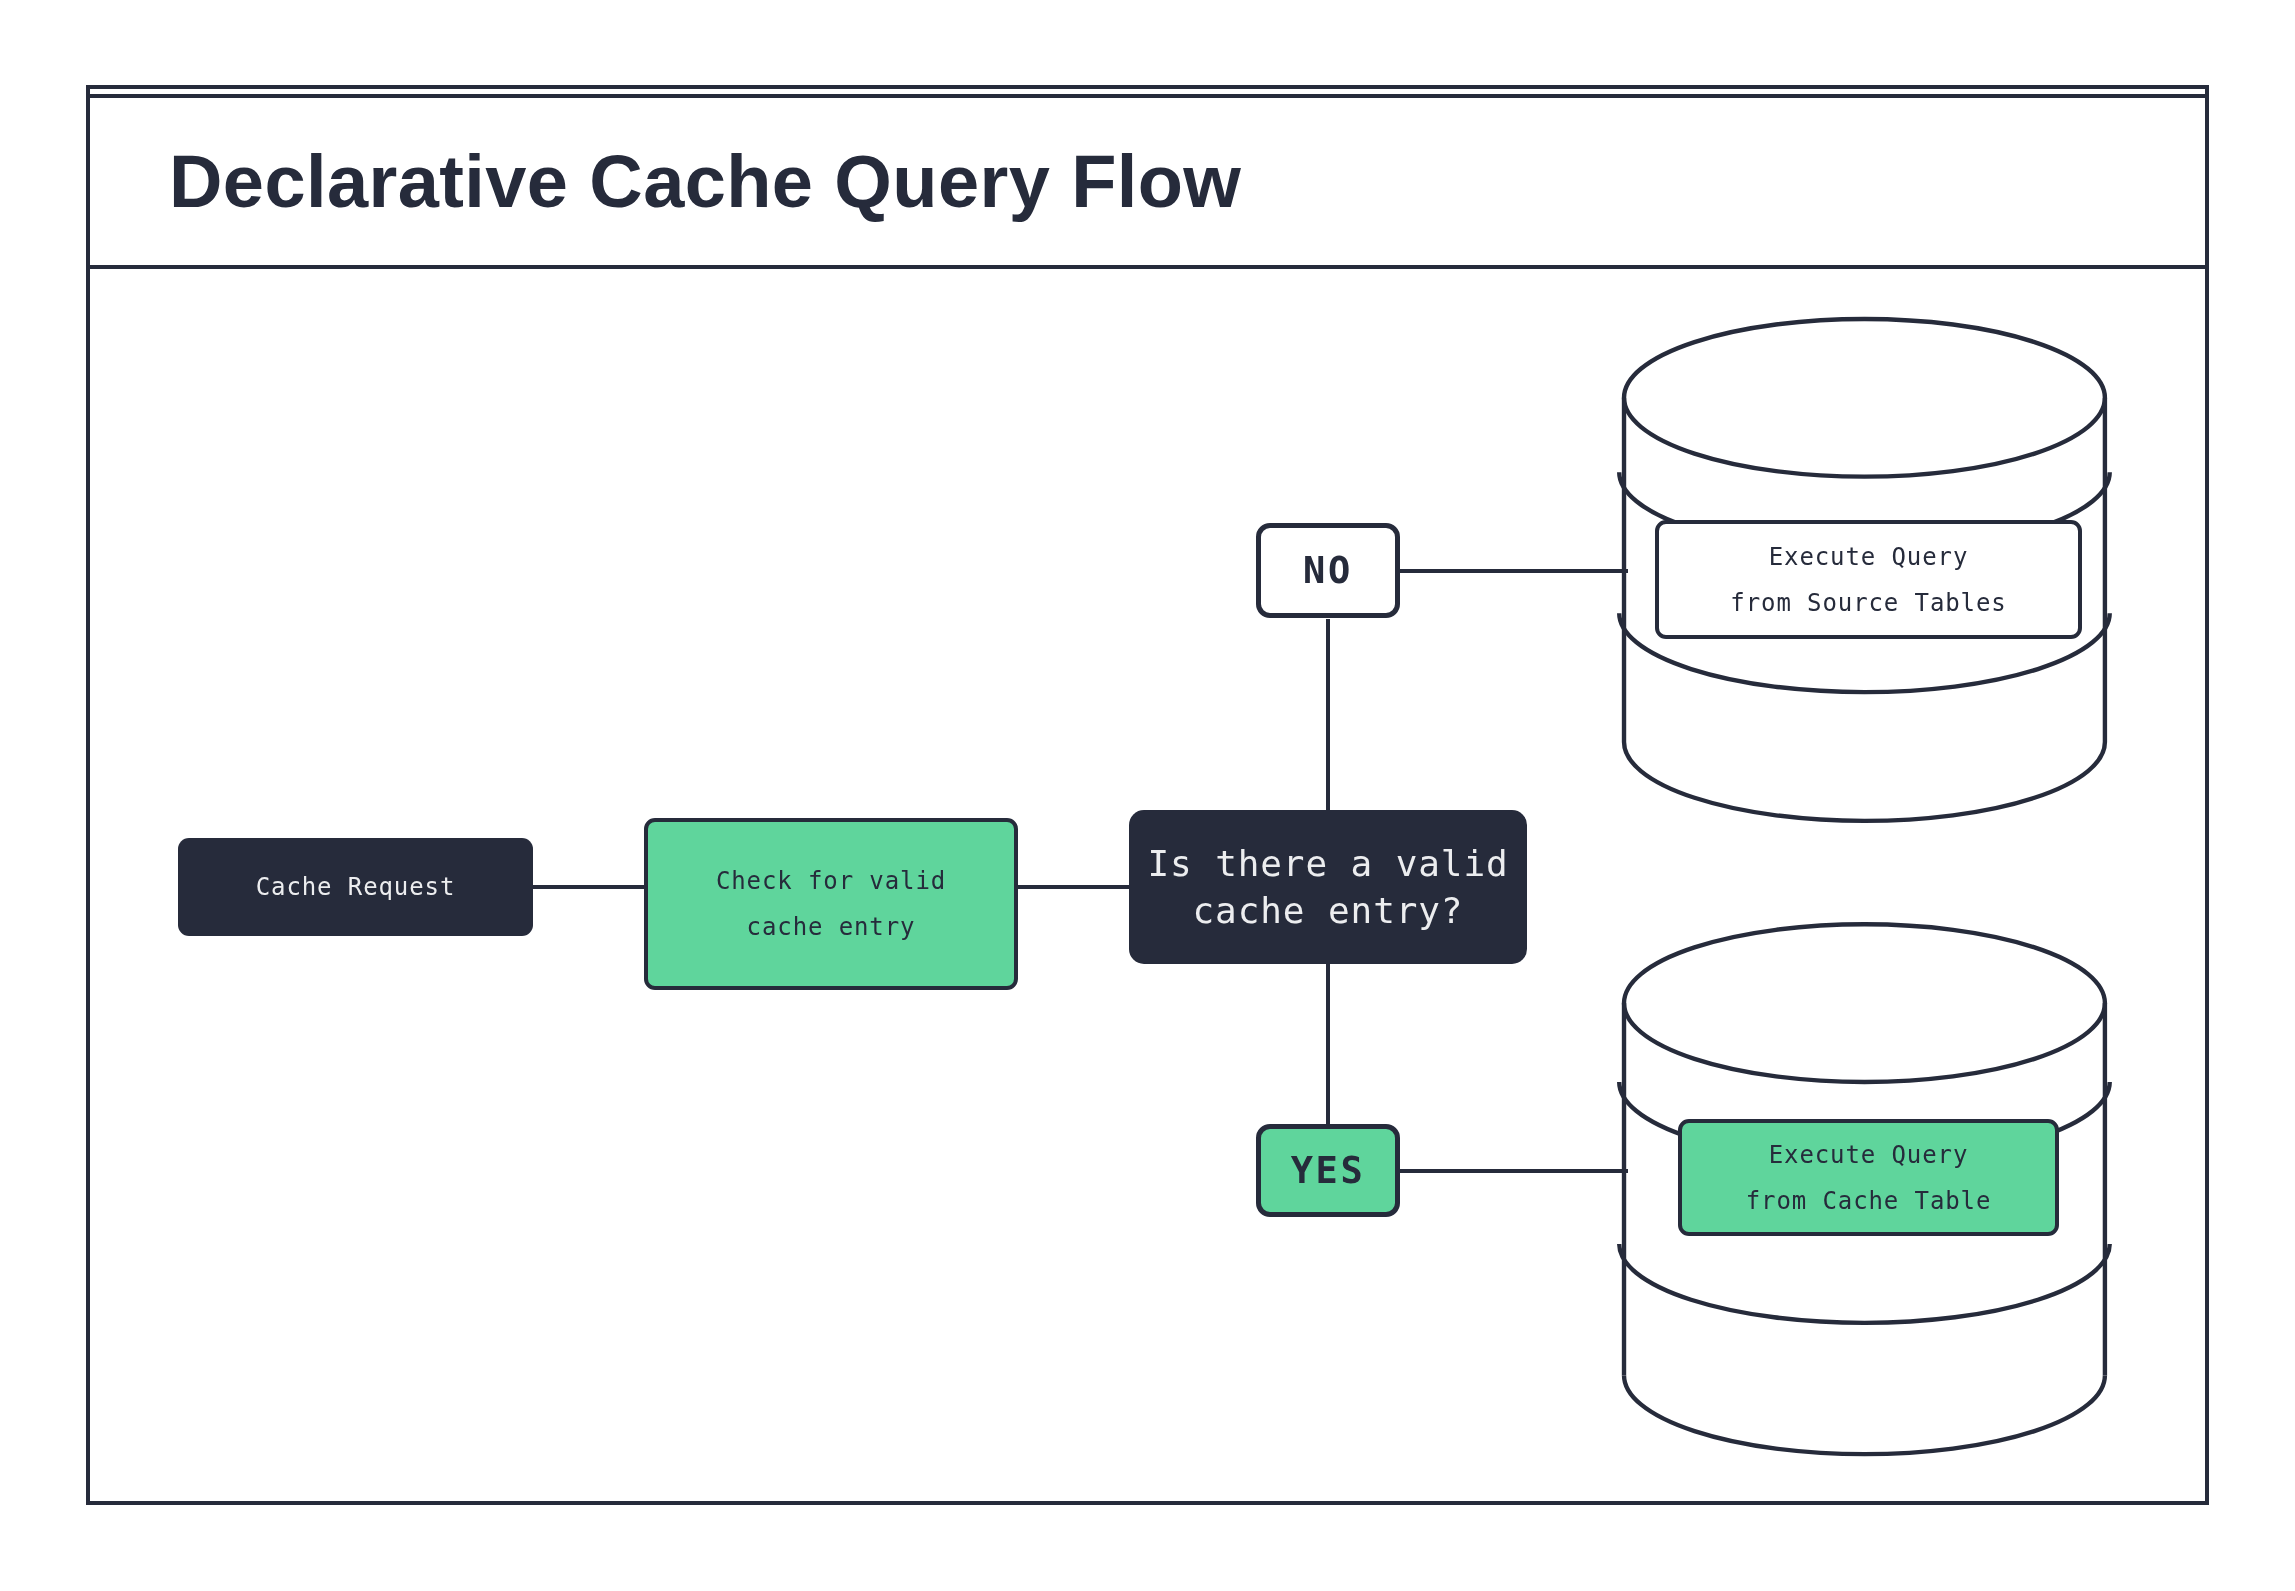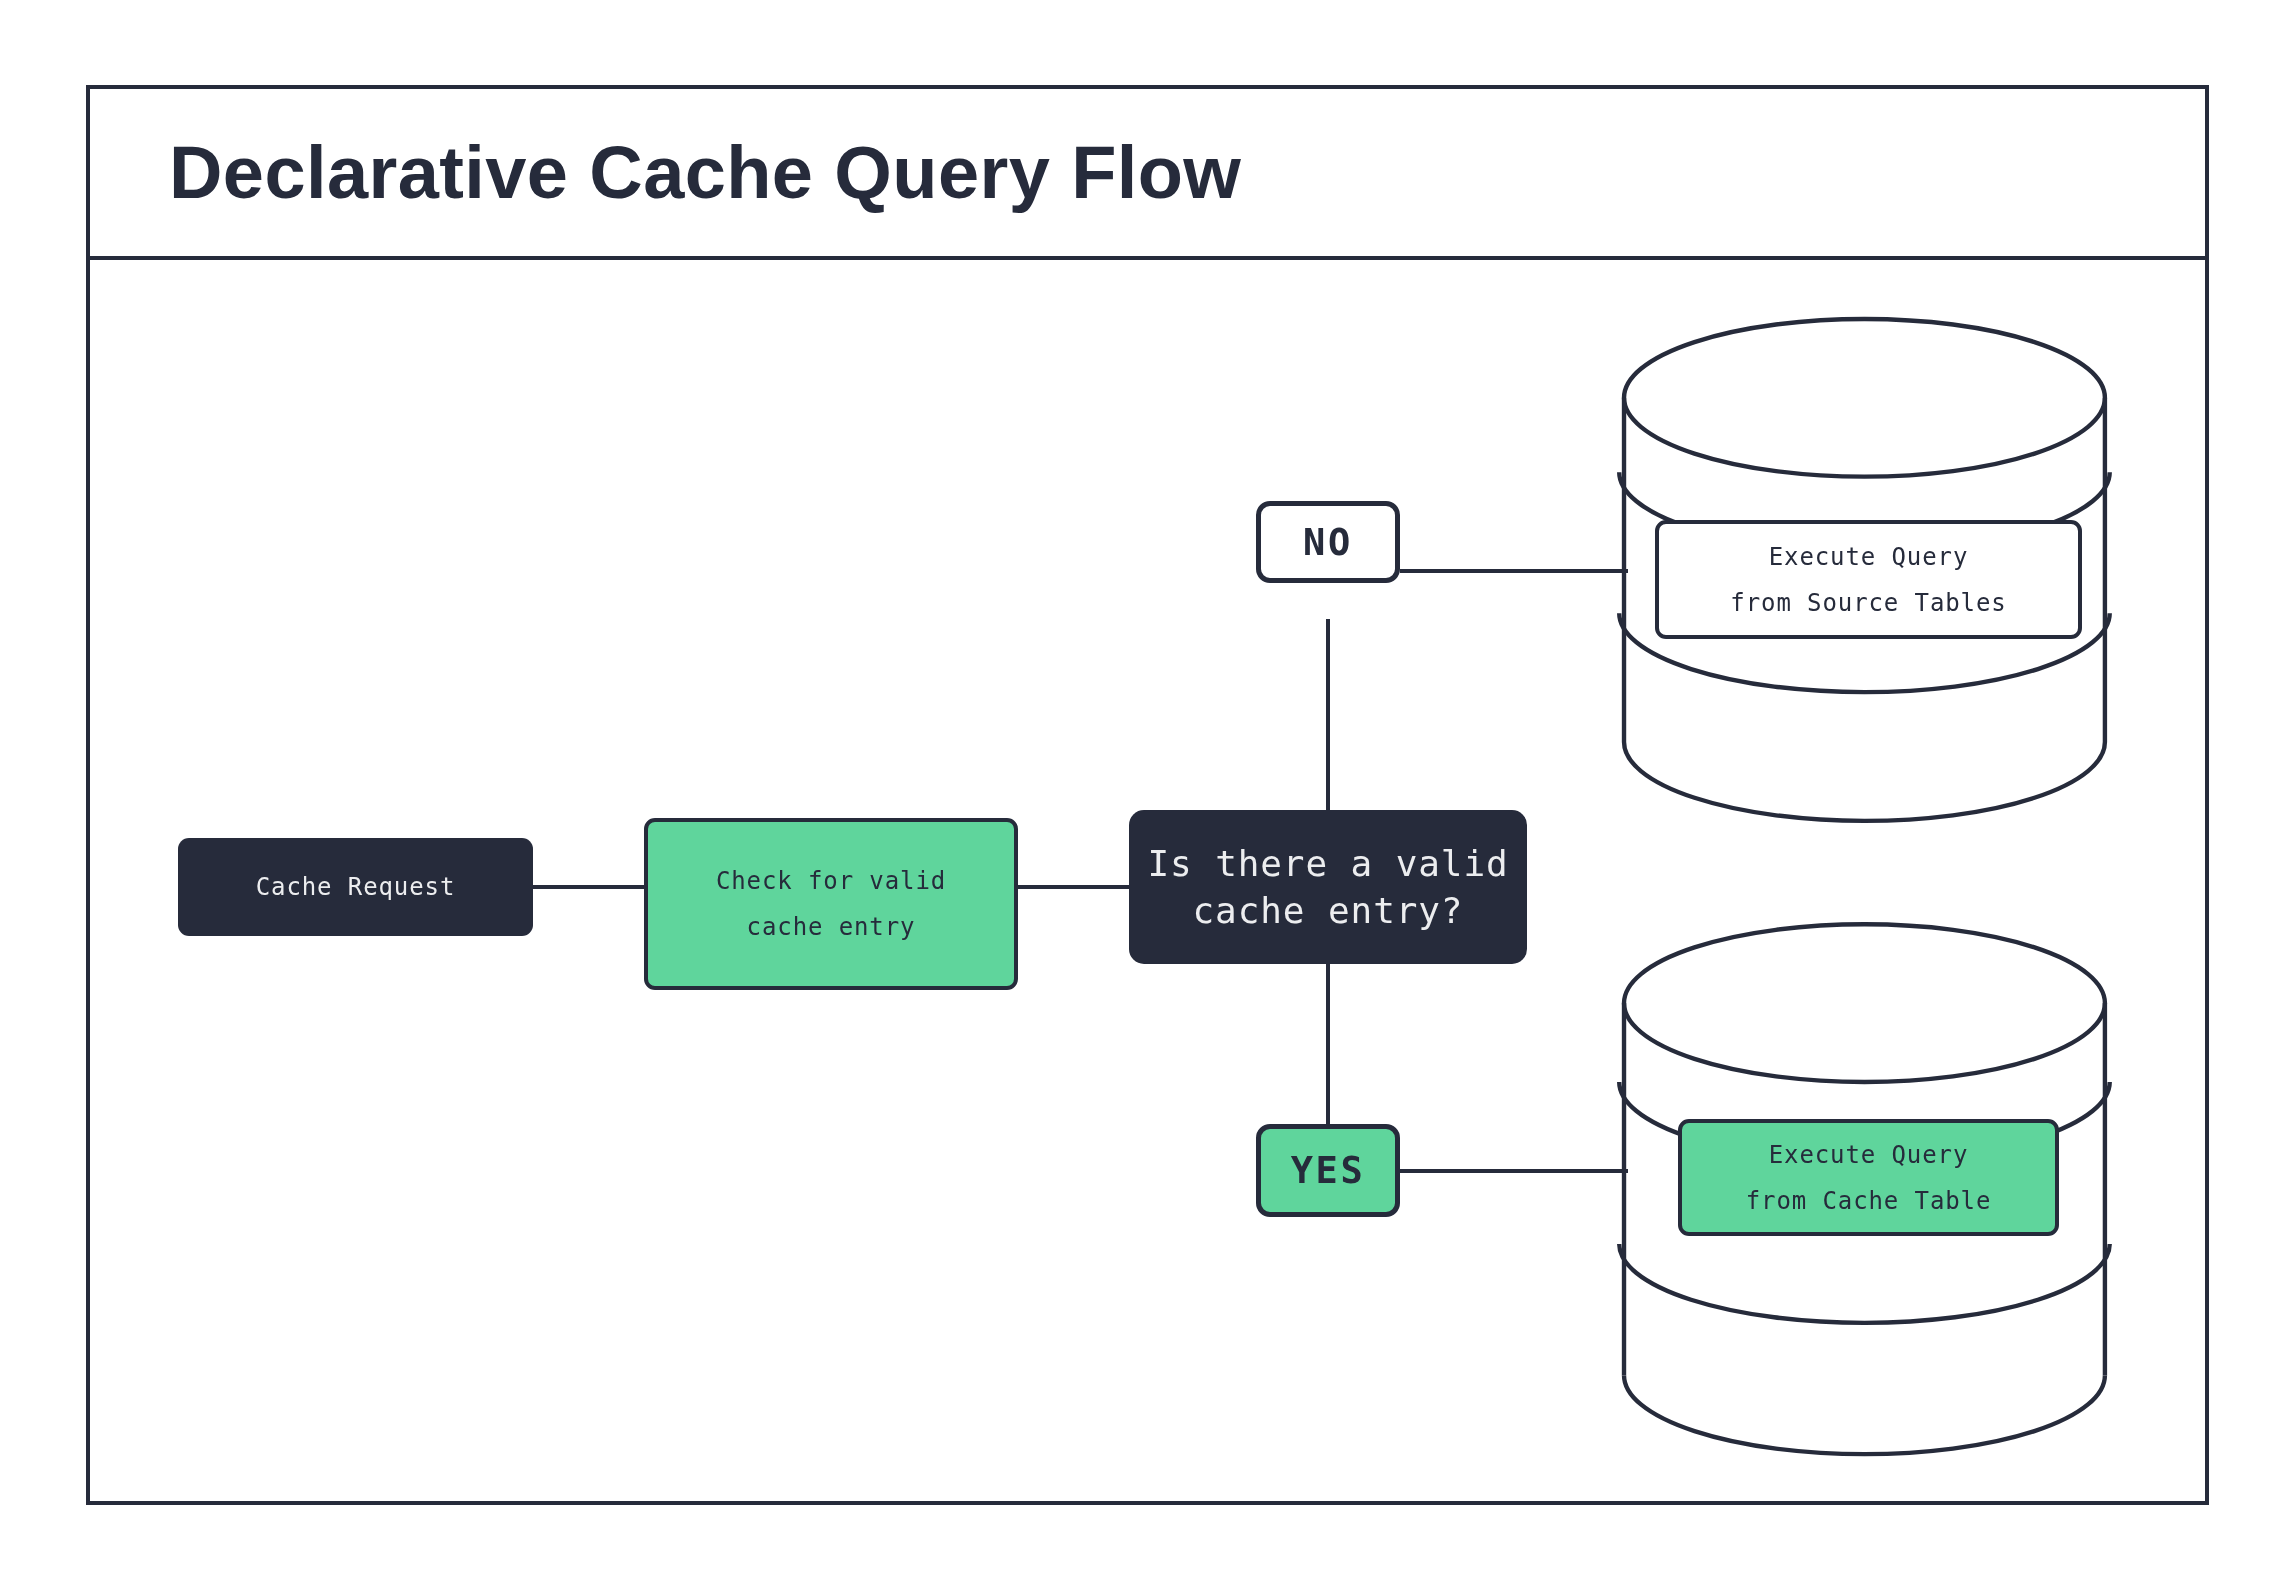--- a/index.html
+++ b/index.html
@@ -11,21 +11,21 @@
   *{margin:0;padding:0;box-sizing:border-box;}
   html,body{width:2295px;height:1591px;background:var(--paper);overflow:hidden;}
   body{position:relative;font-family:"DejaVu Sans Mono",monospace;color:var(--ink);}
 
   
   .frame{
     position:absolute;left:86px;top:85px;width:2123px;height:1420px;
     border:4.4px solid var(--ink);background:var(--paper);
   }
   .header{
-    position:absolute;left:86px;top:85px;width:2123px;height:175px;
+    position:absolute;left:86px;top:94px;width:2123px;height:175px;
     border:4.4px solid var(--ink);
     display:flex;align-items:center;padding-left:79px;
   }
   .title{
     font-family:"Liberation Sans",sans-serif;
     font-weight:700;font-size:74px;letter-spacing:0.4px;color:var(--ink);
     white-space:nowrap;
   }
 
   
@@ -92,21 +92,21 @@
 </svg>
 
 <div class="node dark" style="left:178px;top:838px;width:355px;height:98px;">Cache Request</div>
 
 <div class="node green" style="left:644px;top:818px;width:374px;height:172px;">Check for valid
 cache entry</div>
 
 <div class="node dark question" style="left:1129px;top:810px;width:398px;height:154px;">Is there a valid
 cache entry?</div>
 
-<div class="badge white" style="left:1256px;top:501px;width:144px;height:82px;">NO</div>
+<div class="badge white" style="left:1256px;top:523px;width:144px;height:95px;">NO</div>
 
 <div class="badge green" style="left:1256px;top:1124px;width:144px;height:93px;">YES</div>
 
 <div class="node outline" style="left:1655px;top:520px;width:427px;height:119px;">Execute Query
 from Source Tables</div>
 
 <div class="node green" style="left:1678px;top:1119px;width:381px;height:117px;">Execute Query
 from Cache Table</div>
 
 

